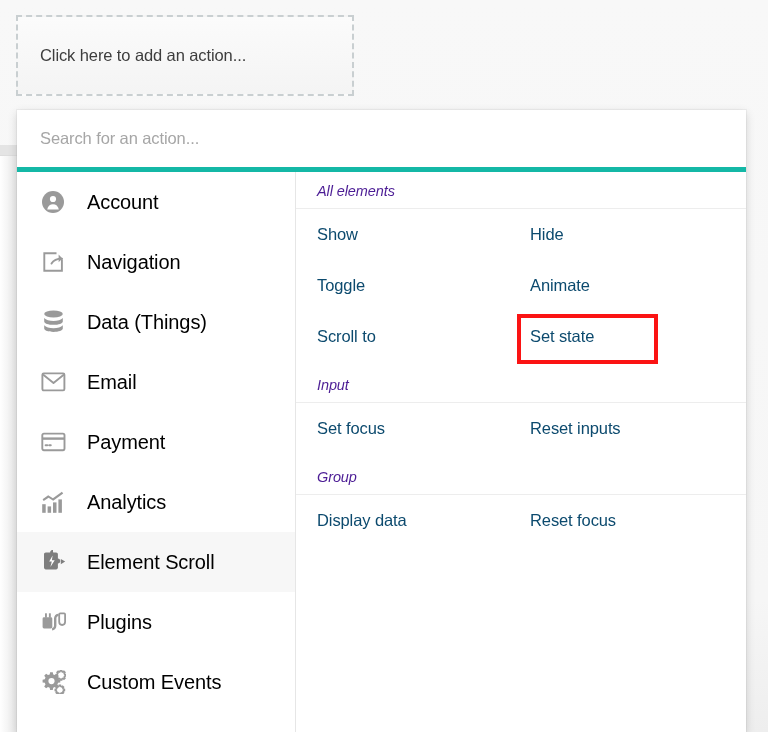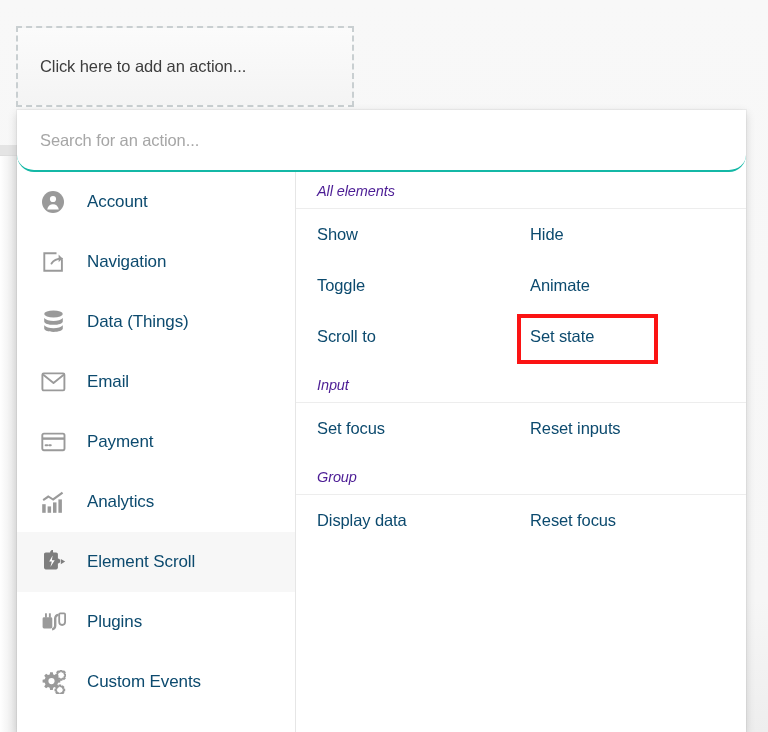--- a/index.html
+++ b/index.html
@@ -46,21 +46,21 @@
     top: 155px;
     width: 17px;
     height: 1px;
     background: #dddddd;
   }
 
   
   .action-placeholder {
     position: absolute;
     left: 16px;
-    top: 26px;
+    top: 15px;
     width: 338px;
     height: 81px;
     border: 2px dashed #c9cfd1;
     background: linear-gradient(180deg, #fbfbfb 0%, #f4f4f4 100%);
     display: flex;
     align-items: center;
     padding-left: 22px;
   }
   .action-placeholder-label {
     font-size: 16.5px;
@@ -79,25 +79,24 @@
     box-shadow: 0 3px 9px rgba(0,0,0,0.16), 0 0 0 1px rgba(0,0,0,0.04);
     display: flex;
     flex-direction: column;
     overflow: hidden;
   }
 
   
   .search-row {
     height: 62px;
     min-height: 62px;
-    border-bottom: 2px solid #14b8a6;
+    border-bottom: 5px solid #14b8a6;
     display: flex;
     align-items: center;
     padding-left: 23px;
-    border-radius: 17px;
   }
   .search-input {
     border: none;
     outline: none;
     background: transparent;
     font-family: "Liberation Sans", sans-serif;
     font-size: 16.5px;
     color: #3d3d3d;
     width: 92%;
     letter-spacing: -0.1px;
@@ -134,22 +133,22 @@
     min-width: 26px;
     margin-right: 21px;
     display: flex;
     align-items: center;
     justify-content: center;
     color: #9a9a9a;
   }
   .sidebar-item.active .sidebar-icon { color: #7e7e7e; }
   .sidebar-icon svg { display: block; }
   .sidebar-label {
-    font-size: 17px;
-    color: #0c4a6e;
+    font-size: 20px;
+    color: #000000;
     letter-spacing: -0.1px;
     white-space: nowrap;
   }
 
   
   .content {
     flex: 1;
     background: #ffffff;
     padding-top: 0;
   }

